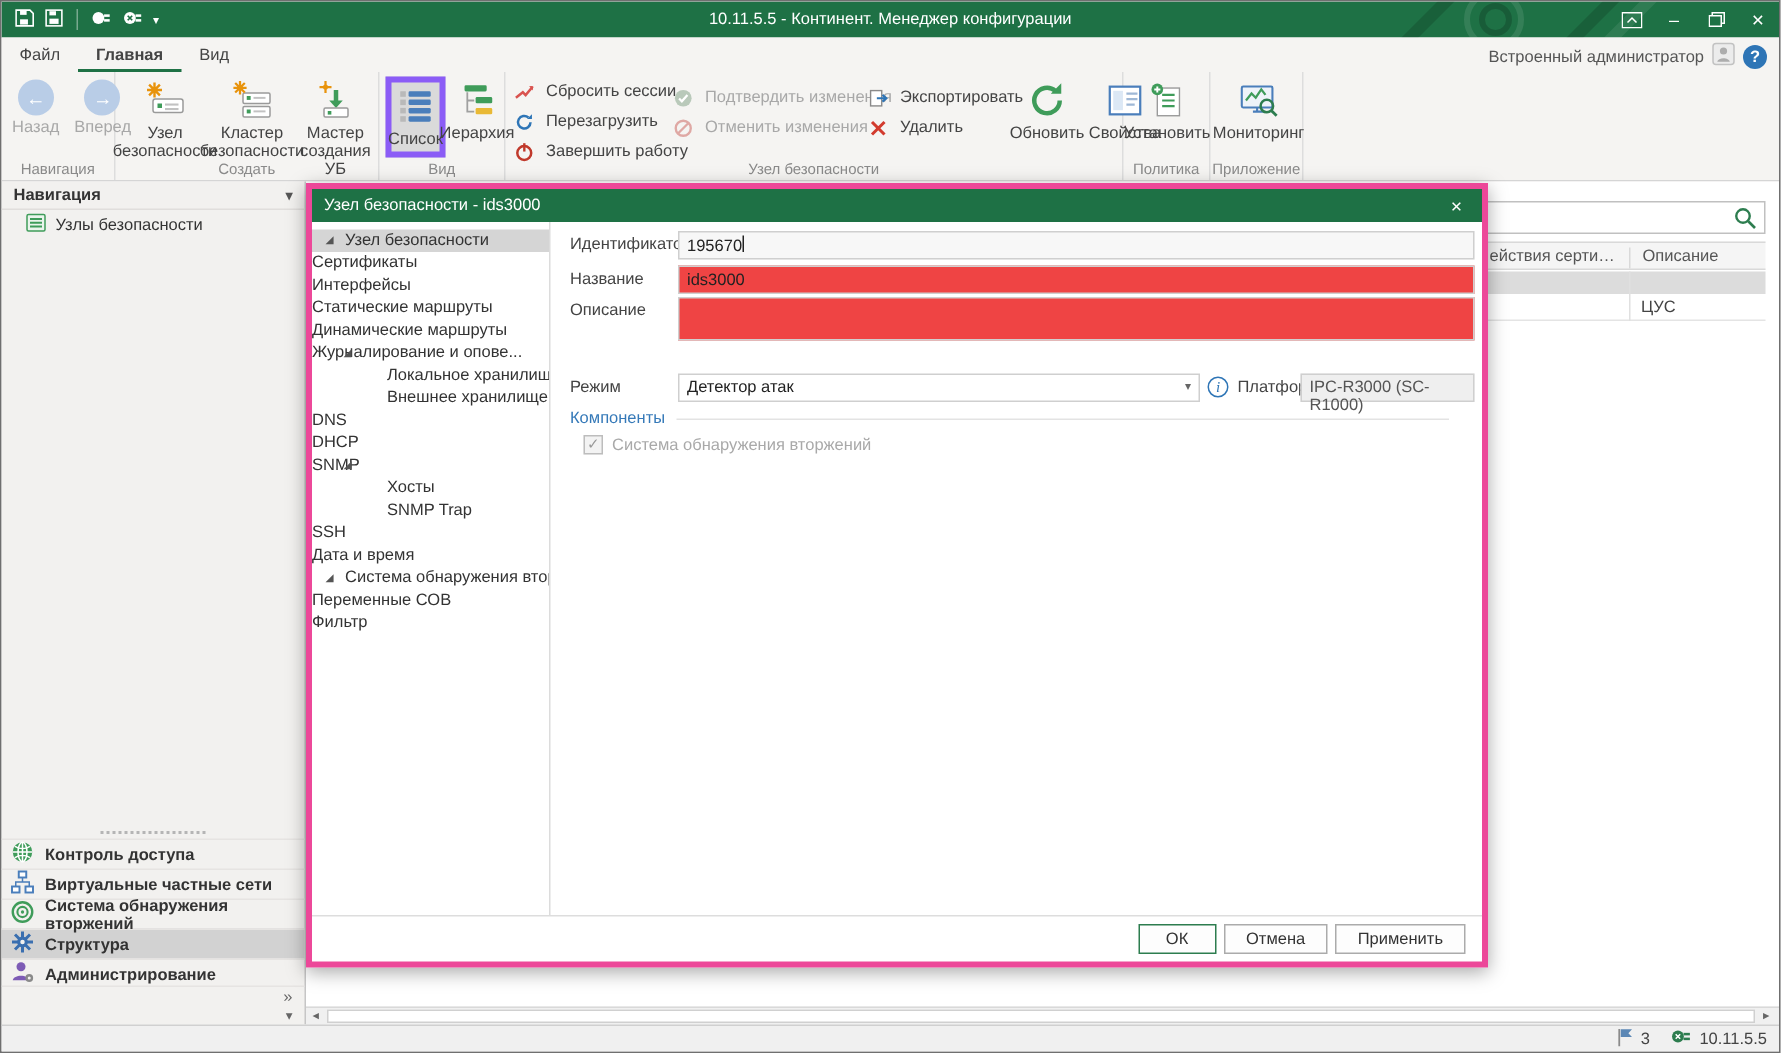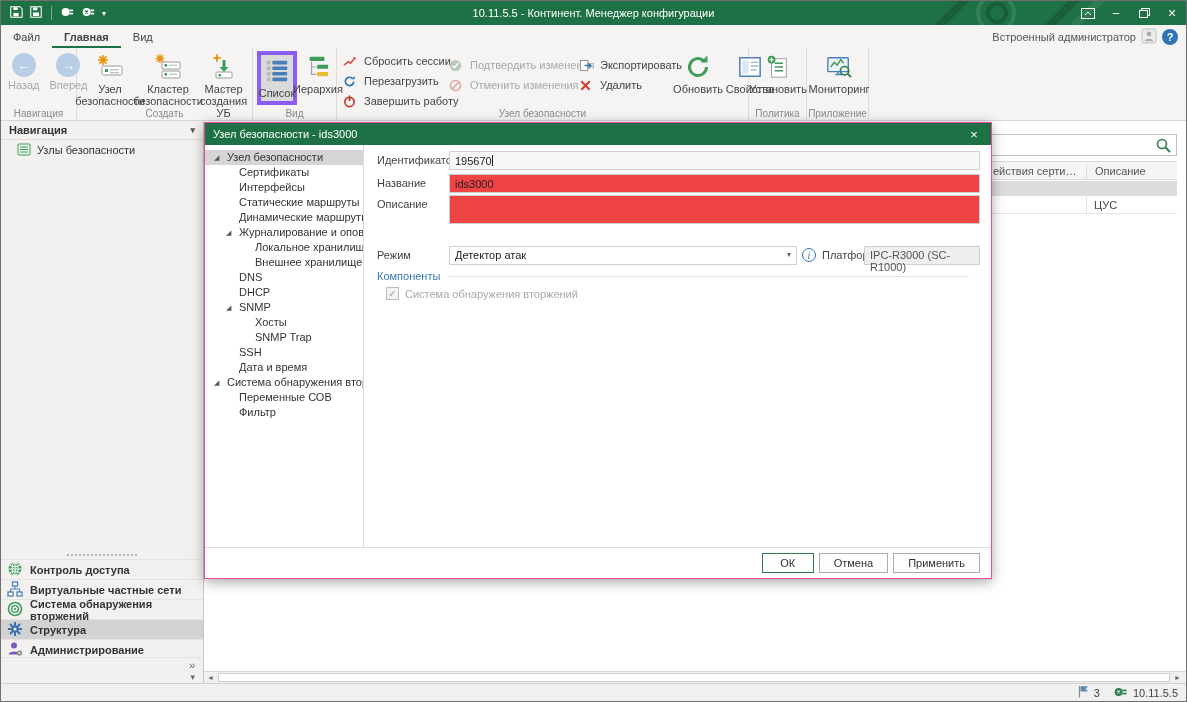--- a/index.html
+++ b/index.html
@@ -64,30 +64,30 @@
   .datarow .v { position:absolute; left:890px; top:3px; }
   .colline { position:absolute; left:882px; top:60px; width:1px; height:33px; background:#e0e0e0; }
 
   
   .hscroll { position:absolute; left:203px; right:0; bottom:18px; height:12px; background:#f0f0f0; border-top:1px solid #d9d9d9; }
   .hs-arrow { position:absolute; top:0; width:13px; height:11px; display:flex; align-items:center; justify-content:center; color:#666; font-size:7px; background:#f0f0f0; }
   .hs-thumb { position:absolute; left:14px; right:16px; top:1px; height:9px; background:#fff; border:1px solid #d0d0d0; }
   .statusbar { position:absolute; left:0; right:0; bottom:0; height:18px; background:#f0f0f0; border-top:1px solid #d0d0d0; display:flex; align-items:center; justify-content:flex-end; gap:5px; padding-right:8px; color:#444; }
 
   
-  .dialog { position:absolute; left:203px; top:121px; width:788px; height:457px; background:#fff; border:1px solid #ec4899; box-shadow:0 3px 12px rgba(0,0,0,.35); }
+  .dialog { position:absolute; left:203px; top:121px; width:788px; height:523px; background:#fff; border:4px solid #ec4899; box-shadow:0 3px 12px rgba(0,0,0,.35); }
   .dlg-head { height:22px; background:#1e7145; color:#fff; display:flex; align-items:center; padding:0 8px; }
   .dlg-close { margin-left:auto; color:#fff; font-size:13px; width:18px; text-align:center; }
   .dlg-body { position:absolute; left:0; top:22px; right:0; bottom:31px; display:flex; }
   .dlg-tree { width:159px; border-right:1px solid #dcdcdc; padding-top:5px; overflow:hidden; }
   .tree-row { position:relative; height:15px; line-height:15px; white-space:nowrap; color:#333; }
   .tree-row.sel { background:#d5d5d5; }
   .tree-row .exp { position:absolute; font-size:7px; color:#555; top:0; }
   .lvl0 { padding-left:22px; } .lvl0 .exp { left:9px; }
-  .lvl1 { padding-left:34px; } .lvl1 .exp { left:21px; }
+  .lvl1 { } .lvl1 .exp { left:21px; }
   .lvl2 { padding-left:50px; }
   .dlg-form { position:relative; flex:1; }
   .frow-label { position:absolute; left:13px; color:#444; }
   .ffield { position:absolute; left:85px; width:531px; border:1px solid #cfcfcf; background:#ef4444; padding:2px 5px; height:19px; line-height:14px; color:#222; }
   .ffield.gray { background:#f7f7f7; }
   .cursorbar { display:inline-block; width:1px; height:11px; background:#222; vertical-align:-1px; }
   .section { position:absolute; left:13px; right:22px; display:flex; align-items:center; gap:8px; color:#3579b8; }
   .section .line { flex:1; border-top:1px solid #e3e3e3; }
   .combo { position:absolute; left:85px; width:348px; height:19px; border:1px solid #cfcfcf; background:#fff; padding:2px 5px; color:#222; }
   .combo .dd { position:absolute; right:5px; top:3px; font-size:8px; color:#666; }

